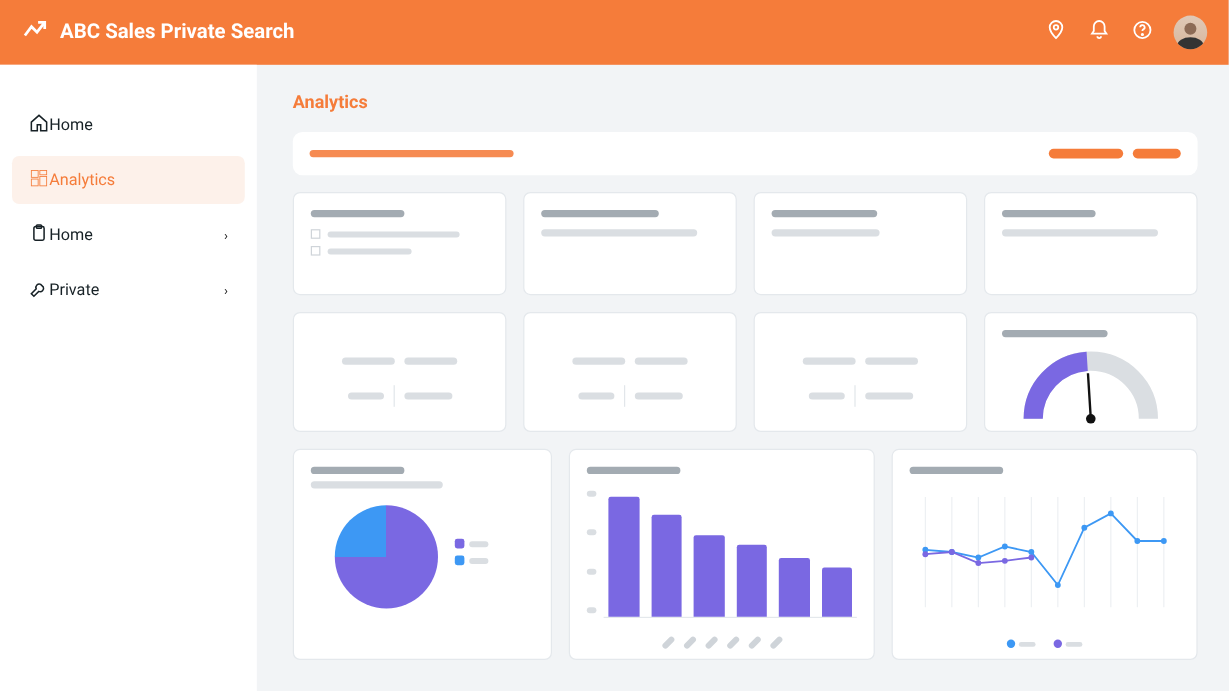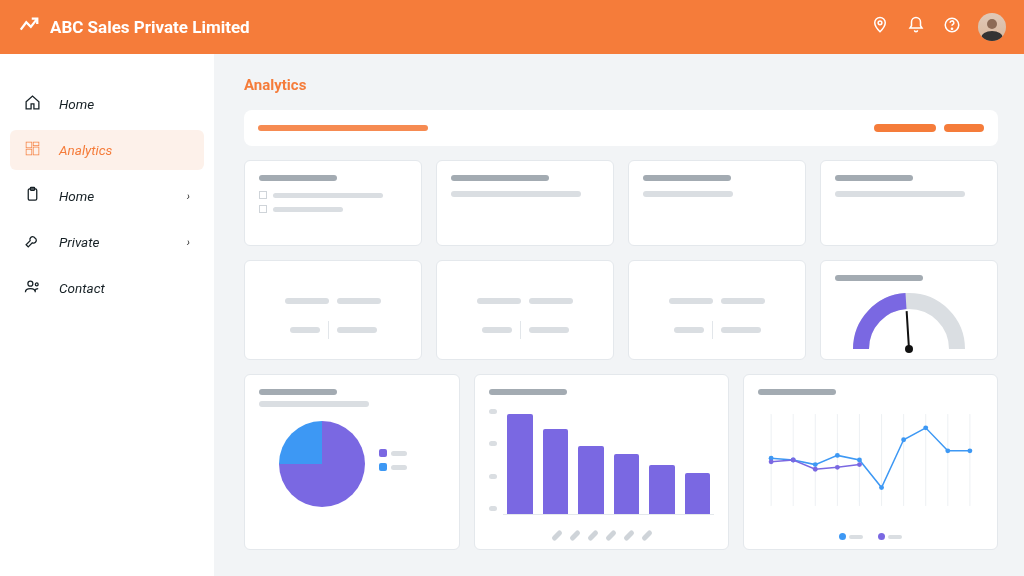--- a/index.html
+++ b/index.html
@@ -11,21 +11,21 @@
   .search { width: 220px; height: 30px; background: rgba(255,255,255,.18); border-radius: 15px; display: flex; align-items: center; padding: 0 12px; gap: 8px; color: #fff; font-size: 12px; }
   .search input { background: transparent; border: none; outline: none; color: #fff; font-size: 12px; flex:1; }
   .search input::placeholder { color: rgba(255,255,255,.85); }
   .topicon { width: 36px; display: flex; align-items: center; justify-content: center; }
   .topicon svg { width: 18px; height: 18px; stroke: #fff; }
   .avatar { width: 28px; height: 28px; border-radius: 50%; background: linear-gradient(#e0c9b8,#d8b79c); margin-left: 8px; position: relative; overflow: hidden; }
   .avatar::before { content: ""; position: absolute; top: 6px; left: 50%; width: 10px; height: 10px; background: #8d6b56; border-radius: 50%; transform: translateX(-50%); }
   .avatar::after { content: ""; position: absolute; bottom: -4px; left: 50%; width: 22px; height: 14px; background: #333; border-radius: 50% 50% 0 0; transform: translateX(-50%); }
   .layout { display: flex; height: calc(576px - 54px); }
   .sidebar { width: 214px; background: #fff; padding: 30px 10px; }
-  .nav-item { display: flex; align-items: center; height: 40px; padding: 0 14px; border-radius: 6px; color: #172126; font-size: 13.5px; gap: 18px; cursor: pointer; margin-bottom: 6px; font-style: italic; }
+  .nav-item { display: flex; align-items: center; height: 40px; padding: 0 14px; border-radius: 6px; color: #172126; font-size: 13.5px; cursor: pointer; margin-bottom: 6px; }
   .nav-item.active { background: #fdf1ea; color: #f57c3a; }
   .nav-item svg { width: 17px; height: 17px; stroke: currentColor; fill: none; }
   .nav-item .chev { margin-left: auto; font-size: 11px; color: #222; }
   .main { flex: 1; padding: 22px 26px 22px 30px; overflow: auto; }
   .page-title { color: #f57c3a; font-weight: 700; font-size: 15px; margin-bottom: 16px; }
   .filterbar { background: #fff; border-radius: 8px; height: 36px; display:flex; align-items:center; padding:0 14px; margin-bottom:14px; gap:8px; }
   .bar { height:6px; border-radius:3px; }
   .bar.orange { background:#f68b52; }
   .bar.pill { background:#f57c3a; height:8px; border-radius:4px; }
   .row { display:flex; gap:14px; margin-bottom:14px; }
@@ -47,21 +47,21 @@
 <body>
 
 <div class="topbar">
   <div class="logo">
     <span>
       <svg viewBox="0 0 24 24" fill="none" stroke="#fff" stroke-width="2.5">
           <path d="M3 17 L9 9 L14 14 L21 5"></path>
           <path d="M15 5 H21 V11"></path>
         </svg>
     </span>
-    <span>ABC Sales Private Limited</span>
+    <span>ABC Sales Private Search</span>
   </div>
   <div class="spacer"></div>
   <div class="topicon">
       <span><svg viewBox="0 0 24 24" fill="none" stroke="#fff" stroke-width="2">
           <path d="M12 21s-7-7-7-12a7 7 0 0 1 14 0c0 5-7 12-7 12z"></path>
           <circle cx="12" cy="9" r="2.5"></circle>
         </svg></span>
     </div>
   <div class="topicon">
       <span><svg viewBox="0 0 24 24" fill="none" stroke="#fff" stroke-width="2">
@@ -104,29 +104,20 @@
           </svg></span>
       <span>Home</span>
       <span class="chev">›</span>
     </div>
     <div class="nav-item">
       <span><svg viewBox="0 0 24 24" stroke-width="1.8">
             <path d="M14 7a4 4 0 0 0-5.3 5.3L3 18l3 3 5.7-5.7A4 4 0 0 0 17 10l-3-3z"></path>
           </svg></span>
       <span>Private</span>
       <span class="chev">›</span>
-    </div>
-    <div class="nav-item">
-      <span><svg viewBox="0 0 24 24" stroke-width="1.8">
-            <circle cx="9" cy="8" r="3.5"></circle>
-            <path d="M2 20c0-3 3-5 7-5s7 2 7 5"></path>
-            <circle cx="18" cy="9" r="2"></circle>
-            <path d="M15 18c1-2 3-3 5-3"></path>
-          </svg></span>
-      <span>Contact</span>
     </div>
   </div>
 
   <div class="main">
     <div class="page-title">Analytics</div>
 
     <div class="filterbar">
       <div class="bar orange" style="width:170px"></div>
       <div class="spacer"></div>
       <div class="bar pill" style="width:62px"></div>

